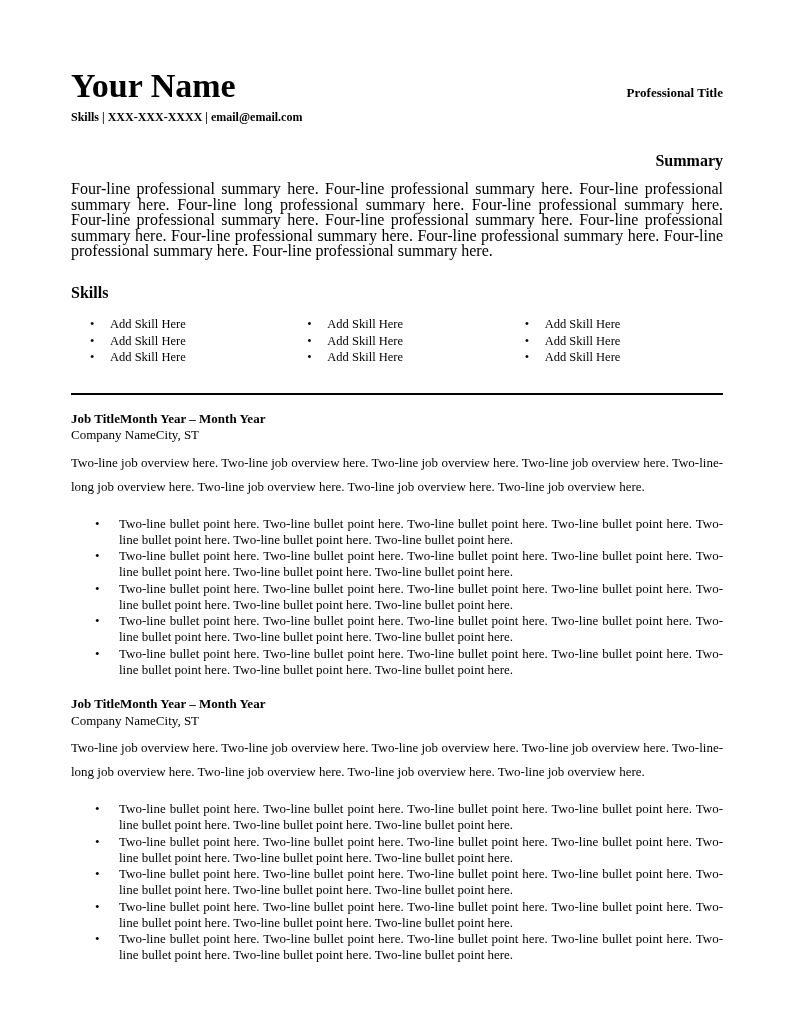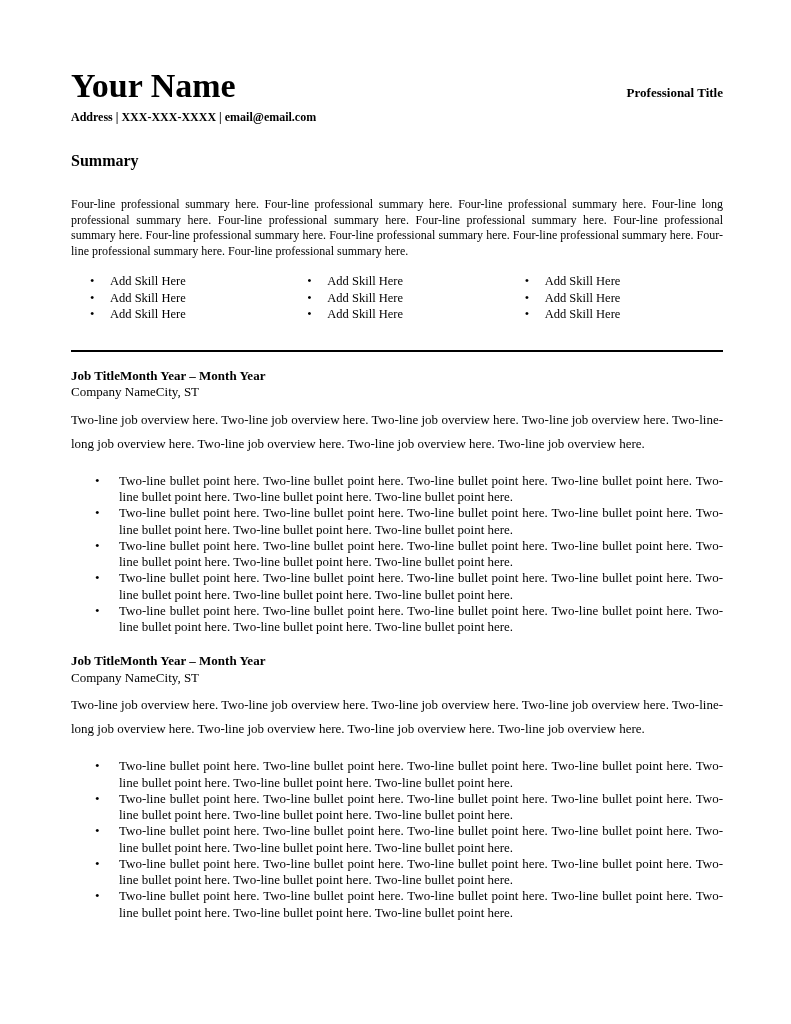--- a/index.html
+++ b/index.html
@@ -37,24 +37,24 @@
     font-weight: 700;
     margin-top: 3px;
     line-height: 1.25;
   }
   
   .section-heading {
     font-size: 16px;
     font-weight: 700;
     line-height: 1.2;
   }
-  .summary-heading { margin-top: 26px; }
+  .summary-heading { margin-top: 26px; text-align: right; }
   .summary-text {
-    margin-top: 27px;
-    font-size: 12px;
+    margin-top: 11px;
+    font-size: 16px;
     line-height: 15.6px;
     text-align: justify;
   }
   
   .skills-heading { margin-top: 24px; }
   .skills-grid {
     display: grid;
     grid-template-columns: repeat(3, 1fr);
     margin-top: 14px;
   }
@@ -112,29 +112,30 @@
 </head>
 <body>
 
 <div class="page">
 
   <header>
     <div class="header-row">
       <h1 class="name">Your Name</h1>
       <div class="prof-title">Professional Title</div>
     </div>
-    <div class="contact">Address | XXX-XXX-XXXX | email@email.com</div>
+    <div class="contact">Skills | XXX-XXX-XXXX | email@email.com</div>
   </header>
 
   <section>
     <h2 class="section-heading summary-heading">Summary</h2>
     <p class="summary-text">Four-line professional summary here. Four-line professional summary here. Four-line professional summary here. Four-line long professional summary here. Four-line professional summary here. Four-line professional summary here. Four-line professional summary here. Four-line professional summary here. Four-line professional summary here. Four-line professional summary here. Four-line professional summary here. Four-line professional summary here.</p>
   </section>
 
   <section>
+    <h2 class="section-heading skills-heading">Skills</h2>
     <div class="skills-grid">
       <ul class="skill-list">
         <li class="skill-item"><span class="bullet">•</span><span>Add Skill Here</span></li>
         <li class="skill-item"><span class="bullet">•</span><span>Add Skill Here</span></li>
         <li class="skill-item"><span class="bullet">•</span><span>Add Skill Here</span></li>
       </ul>
       <ul class="skill-list">
         <li class="skill-item"><span class="bullet">•</span><span>Add Skill Here</span></li>
         <li class="skill-item"><span class="bullet">•</span><span>Add Skill Here</span></li>
         <li class="skill-item"><span class="bullet">•</span><span>Add Skill Here</span></li>

